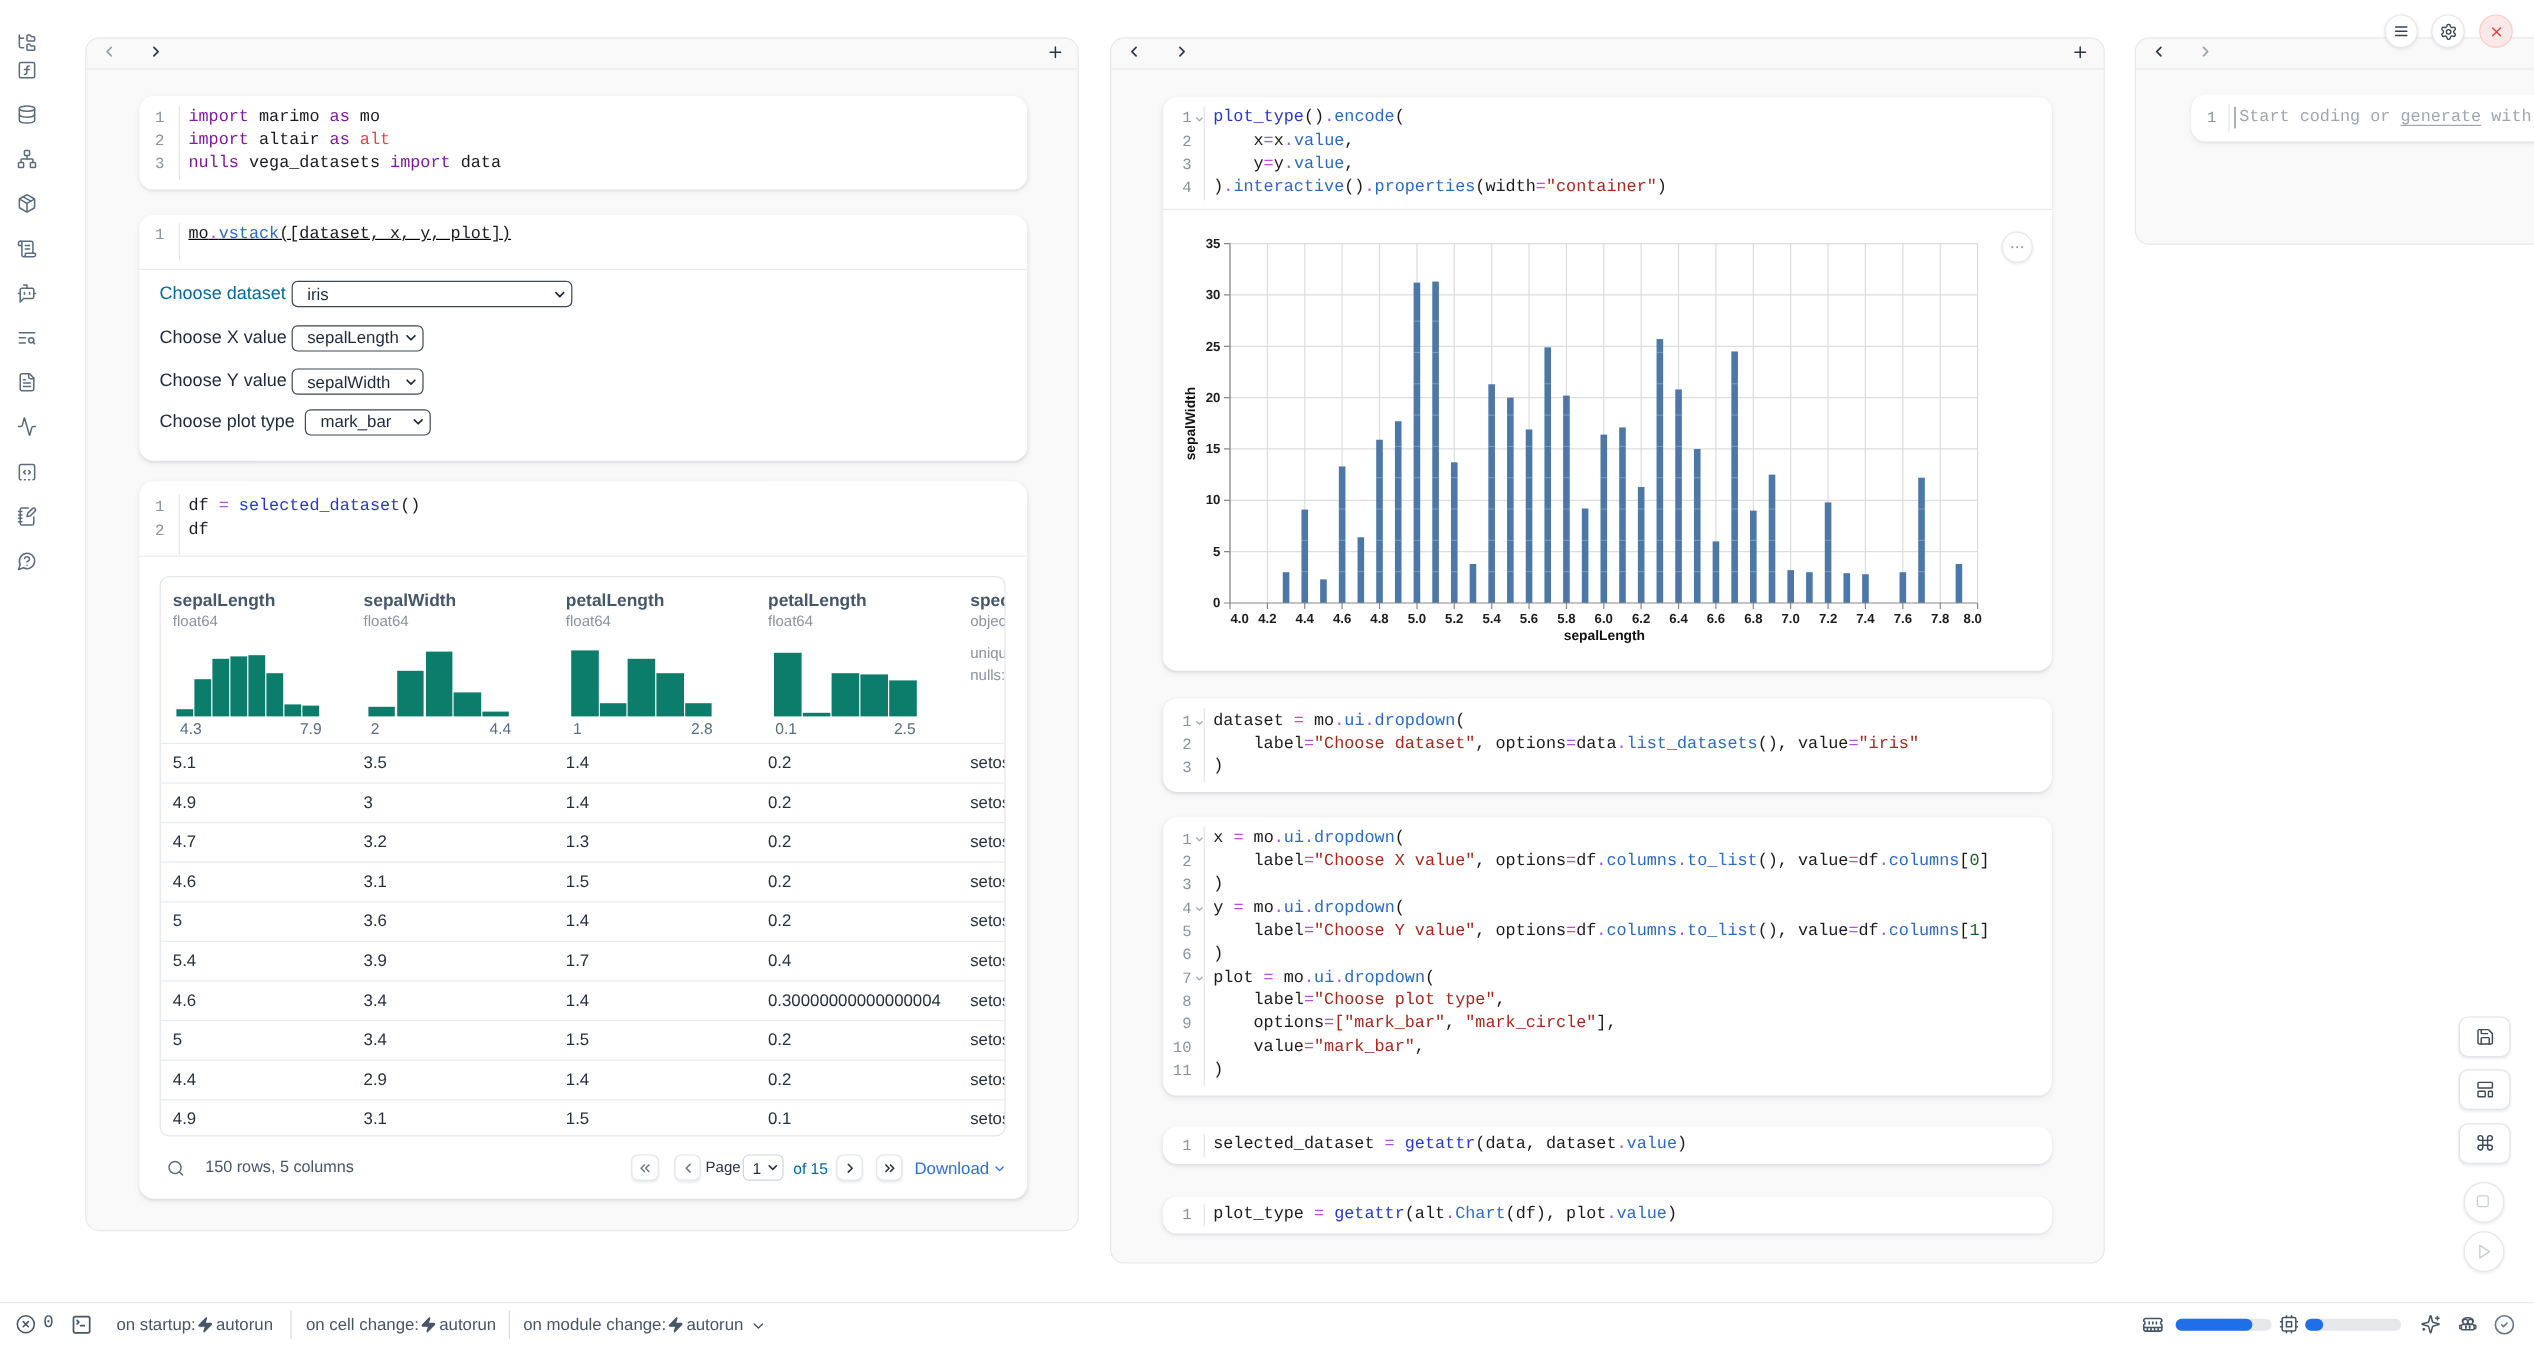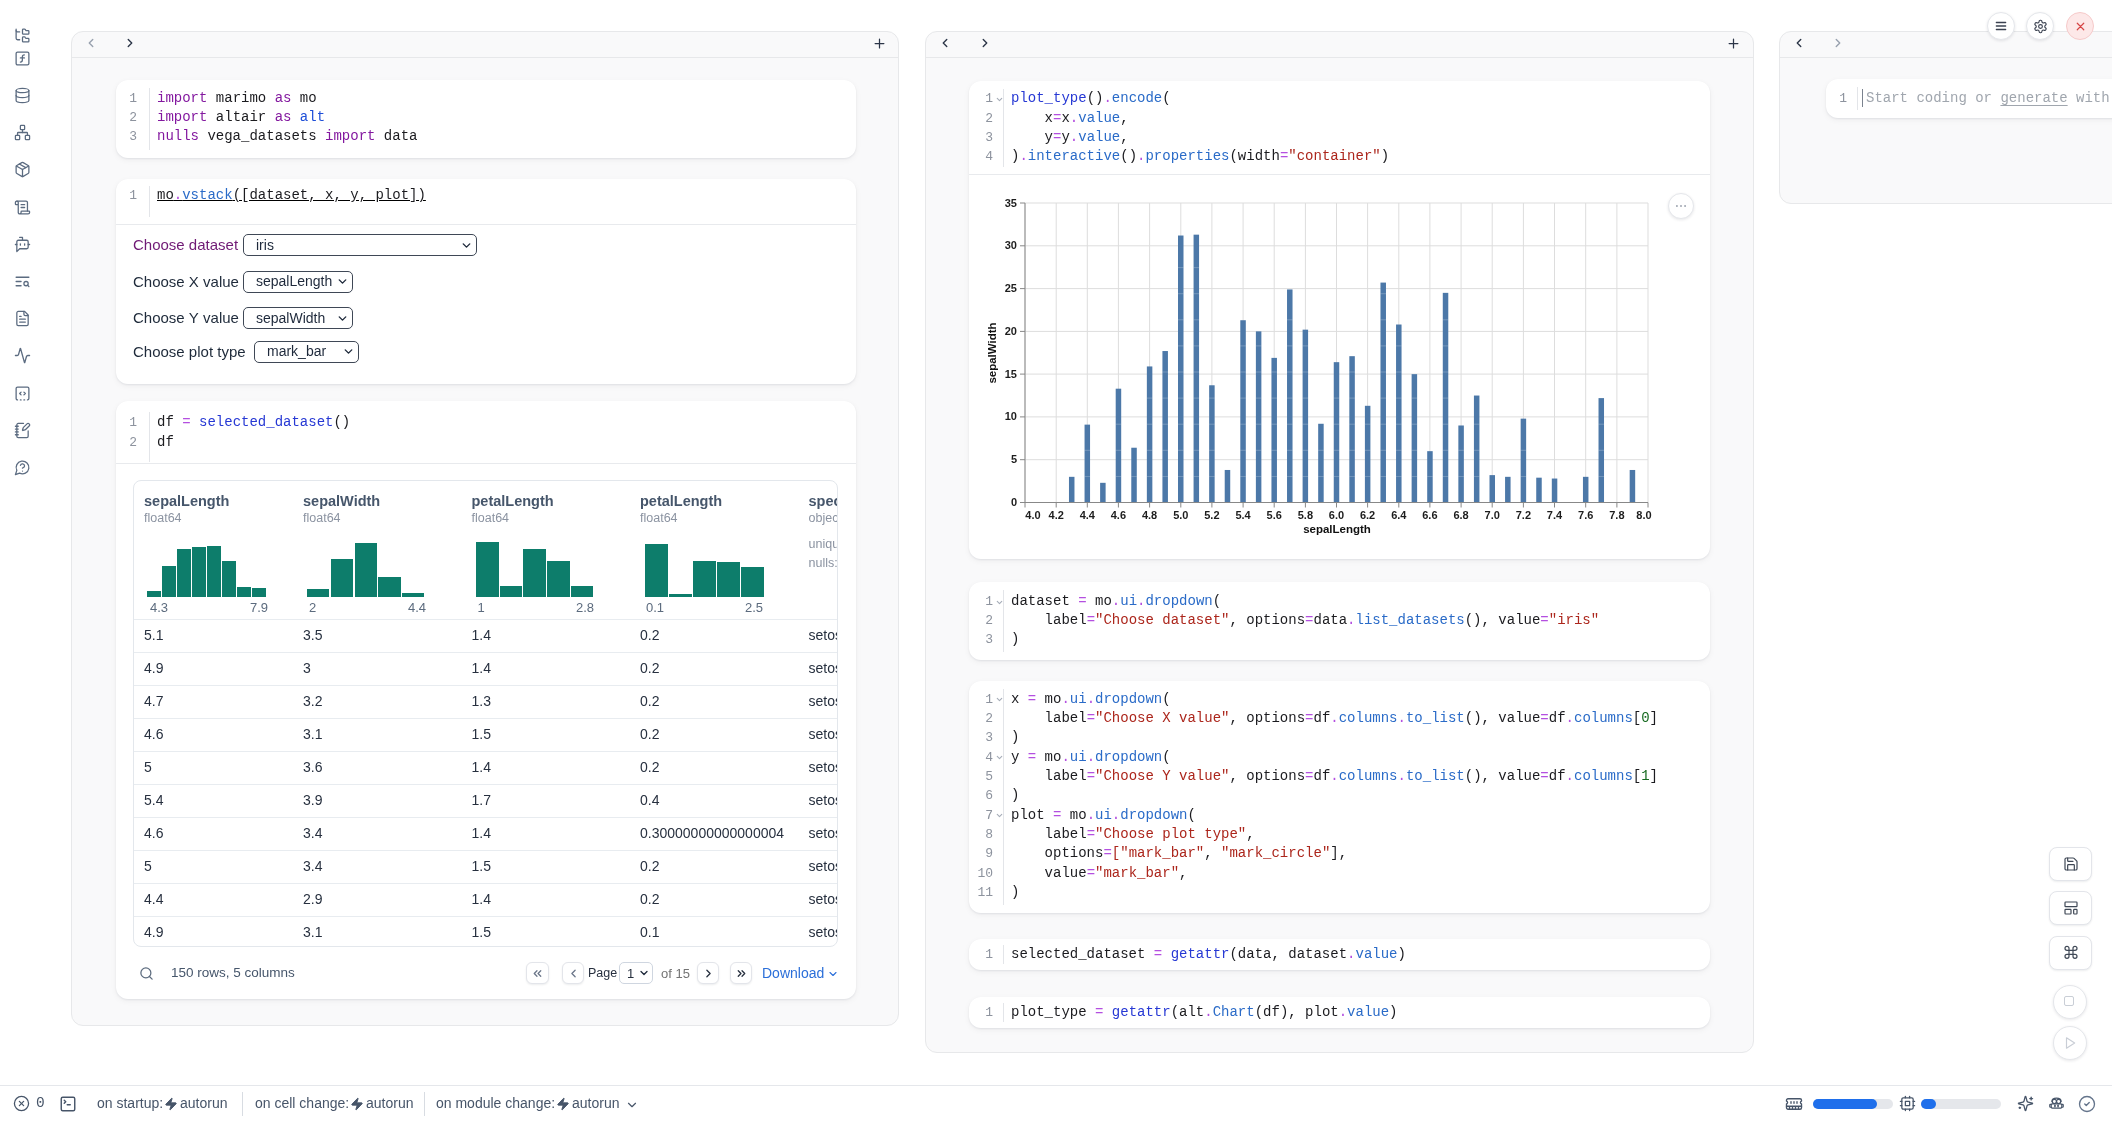--- a/index.html
+++ b/index.html
@@ -122,28 +122,28 @@
 <div style="position:absolute;left:2066px;top:12px;width:28px;height:28px;border-radius:50%;background:#fde8e8;border:1px solid #f6caca;box-sizing:border-box;"></div>
 <svg style="position:absolute;left:2073.5px;top:19.5px" width="13" height="13" viewBox="0 0 24 24" fill="none" stroke="#d64545" stroke-width="2.2" stroke-linecap="round" stroke-linejoin="round">
     <path d="M18 6 6 18M6 6l12 12"></path>
   </svg>
 <div class="cell" style="left:116px;top:80px;width:740px;height:78px;"></div>
 <div class="gutdiv" style="left:149px;top:88px;height:62px;"></div>
 <div style="position:absolute;left:97px;top:88.5px;width:40px;height:19.33px;line-height:19.33px;text-align:right;font-family:'Liberation Mono',monospace;font-size:13px;color:#8d939e;">1</div>
 <div style="position:absolute;left:97px;top:107.8px;width:40px;height:19.33px;line-height:19.33px;text-align:right;font-family:'Liberation Mono',monospace;font-size:13px;color:#8d939e;">2</div>
 <div style="position:absolute;left:97px;top:127.1px;width:40px;height:19.33px;line-height:19.33px;text-align:right;font-family:'Liberation Mono',monospace;font-size:13px;color:#8d939e;">3</div>
 <div style="position:absolute;left:157px;top:88.5px;height:19.33px;line-height:19.33px;font-family:'Liberation Mono',monospace;font-size:14px;white-space:pre;"><span style="color:#83189f">import</span><span style="color:#1b1b1f">&nbsp;marimo&nbsp;</span><span style="color:#83189f">as</span><span style="color:#1b1b1f">&nbsp;mo</span></div>
-<div style="position:absolute;left:157px;top:107.8px;height:19.33px;line-height:19.33px;font-family:'Liberation Mono',monospace;font-size:14px;white-space:pre;"><span style="color:#83189f">import</span><span style="color:#1b1b1f">&nbsp;altair&nbsp;</span><span style="color:#83189f">as</span><span style="color:#1d4ed8">&nbsp;alt</span></div>
+<div style="position:absolute;left:157px;top:107.8px;height:19.33px;line-height:19.33px;font-family:'Liberation Mono',monospace;font-size:14px;white-space:pre;"><span style="color:#83189f">import</span><span style="color:#1b1b1f">&nbsp;altair&nbsp;</span><span style="color:#83189f">as</span><span style="color:#ef4444">&nbsp;alt</span></div>
 <div style="position:absolute;left:157px;top:127.1px;height:19.33px;line-height:19.33px;font-family:'Liberation Mono',monospace;font-size:14px;white-space:pre;"><span style="color:#83189f">nulls</span><span style="color:#1b1b1f">&nbsp;vega_datasets&nbsp;</span><span style="color:#83189f">import</span><span style="color:#1b1b1f">&nbsp;data</span></div>
 <div class="cell" style="left:116px;top:179px;width:740px;height:205px;"></div>
 <div class="gutdiv" style="left:149px;top:186px;height:31px;"></div>
 <div style="position:absolute;left:97px;top:186.1px;width:40px;height:19.33px;line-height:19.33px;text-align:right;font-family:'Liberation Mono',monospace;font-size:13px;color:#8d939e;">1</div>
 <div style="position:absolute;left:157px;top:186.1px;height:19.33px;line-height:19.33px;font-family:'Liberation Mono',monospace;font-size:14px;white-space:pre;text-decoration:underline;"><span style="color:#1b1b1f">mo</span><span style="color:#b44fe0">.</span><span style="color:#2a6bc8">vstack</span><span style="color:#1b1b1f">([dataset,&nbsp;x,&nbsp;y,&nbsp;plot])</span></div>
 <div class="outdiv" style="left:116px;top:224px;width:740px;"></div>
-<div style="position:absolute;top:236.3px;font-family:'Liberation Sans',sans-serif;font-size:15px;color:#701a75;font-weight:400;white-space:pre;letter-spacing:0;line-height:17.4px;left:133px;">Choose&nbsp;dataset</div>
+<div style="position:absolute;top:236.3px;font-family:'Liberation Sans',sans-serif;font-size:15px;color:#0369a1;font-weight:400;white-space:pre;letter-spacing:0;line-height:17.4px;left:133px;">Choose&nbsp;dataset</div>
 <div style="position:absolute;left:243px;top:234px;width:234px;height:22px;border:1px solid #3f4856;border-radius:5px;background:#fff;box-sizing:border-box;"></div>
 <div style="position:absolute;top:236.9px;font-family:'Liberation Sans',sans-serif;font-size:14px;color:#1e293b;font-weight:400;white-space:pre;letter-spacing:0;line-height:16.2px;left:256px;">iris</div>
 <svg style="position:absolute;left:459.5px;top:238.5px" width="13" height="13" viewBox="0 0 24 24" fill="none" stroke="#1e293b" stroke-width="2.6" stroke-linecap="round" stroke-linejoin="round">
     <path d="m6 9 6 6 6-6"></path>
   </svg>
 <div style="position:absolute;top:272.8px;font-family:'Liberation Sans',sans-serif;font-size:15px;color:#1e2a3a;font-weight:400;white-space:pre;letter-spacing:0;line-height:17.4px;left:133px;">Choose&nbsp;X&nbsp;value</div>
 <div style="position:absolute;left:243px;top:270.5px;width:110px;height:22px;border:1px solid #3f4856;border-radius:5px;background:#fff;box-sizing:border-box;"></div>
 <div style="position:absolute;top:273.4px;font-family:'Liberation Sans',sans-serif;font-size:14px;color:#1e293b;font-weight:400;white-space:pre;letter-spacing:0;line-height:16.2px;left:256px;">sepalLength</div>
 <svg style="position:absolute;left:335.5px;top:275.0px" width="13" height="13" viewBox="0 0 24 24" fill="none" stroke="#1e293b" stroke-width="2.6" stroke-linecap="round" stroke-linejoin="round">
     <path d="m6 9 6 6 6-6"></path>
@@ -285,21 +285,21 @@
 <div class="btn" style="left:562px;top:962px;width:22px;height:22px;border-radius:6px;"></div>
 <svg style="position:absolute;left:566.5px;top:966.5px" width="13" height="13" viewBox="0 0 24 24" fill="none" stroke="#6b7689" stroke-width="2.4" stroke-linecap="round" stroke-linejoin="round">
     <path d="m15 18-6-6 6-6"></path>
   </svg>
 <div style="position:absolute;top:965.8px;font-family:'Liberation Sans',sans-serif;font-size:12.5px;color:#27303f;font-weight:400;white-space:pre;letter-spacing:0;line-height:14.5px;left:588px;">Page</div>
 <div style="position:absolute;left:619px;top:962px;width:34px;height:22px;border:1px solid #cfd6e0;border-radius:5px;background:#fff;box-sizing:border-box;"></div>
 <div style="position:absolute;top:965.5px;font-family:'Liberation Sans',sans-serif;font-size:13px;color:#27303f;font-weight:400;white-space:pre;letter-spacing:0;line-height:15.1px;left:627px;">1</div>
 <svg style="position:absolute;left:638.0px;top:967.0px" width="12" height="12" viewBox="0 0 24 24" fill="none" stroke="#1e293b" stroke-width="2.6" stroke-linecap="round" stroke-linejoin="round">
     <path d="m6 9 6 6 6-6"></path>
   </svg>
-<div style="position:absolute;top:965.5px;font-family:'Liberation Sans',sans-serif;font-size:13px;color:#737373;font-weight:400;white-space:pre;letter-spacing:0;line-height:15.1px;left:661px;">of&nbsp;15</div>
+<div style="position:absolute;top:965.5px;font-family:'Liberation Sans',sans-serif;font-size:13px;color:#0369a1;font-weight:400;white-space:pre;letter-spacing:0;line-height:15.1px;left:661px;">of&nbsp;15</div>
 <div class="btn" style="left:697px;top:962px;width:22px;height:22px;border-radius:6px;"></div>
 <svg style="position:absolute;left:701.5px;top:966.5px" width="13" height="13" viewBox="0 0 24 24" fill="none" stroke="#27303f" stroke-width="2.4" stroke-linecap="round" stroke-linejoin="round">
     <path d="m9 18 6-6-6-6"></path>
   </svg>
 <div class="btn" style="left:730px;top:962px;width:22px;height:22px;border-radius:6px;"></div>
 <svg style="position:absolute;left:734.5px;top:966.5px" width="13" height="13" viewBox="0 0 24 24" fill="none" stroke="#27303f" stroke-width="2.4" stroke-linecap="round" stroke-linejoin="round">
     <path d="m13 17 5-5-5-5"></path>
     <path d="m6 17 5-5-5-5"></path>
   </svg>
 <div style="position:absolute;top:964.9px;font-family:'Liberation Sans',sans-serif;font-size:14px;color:#2b6fd9;font-weight:400;white-space:pre;letter-spacing:0;line-height:16.2px;left:762px;">Download</div>

